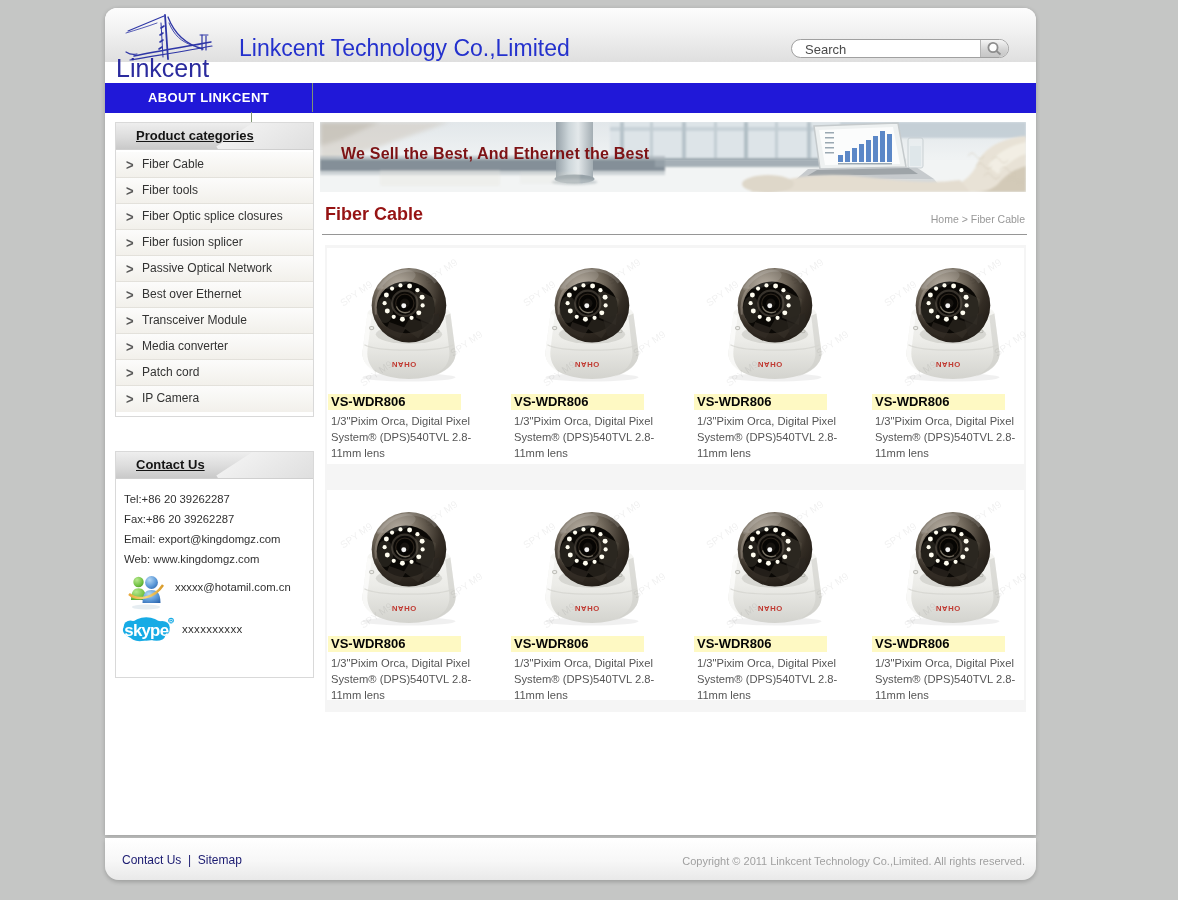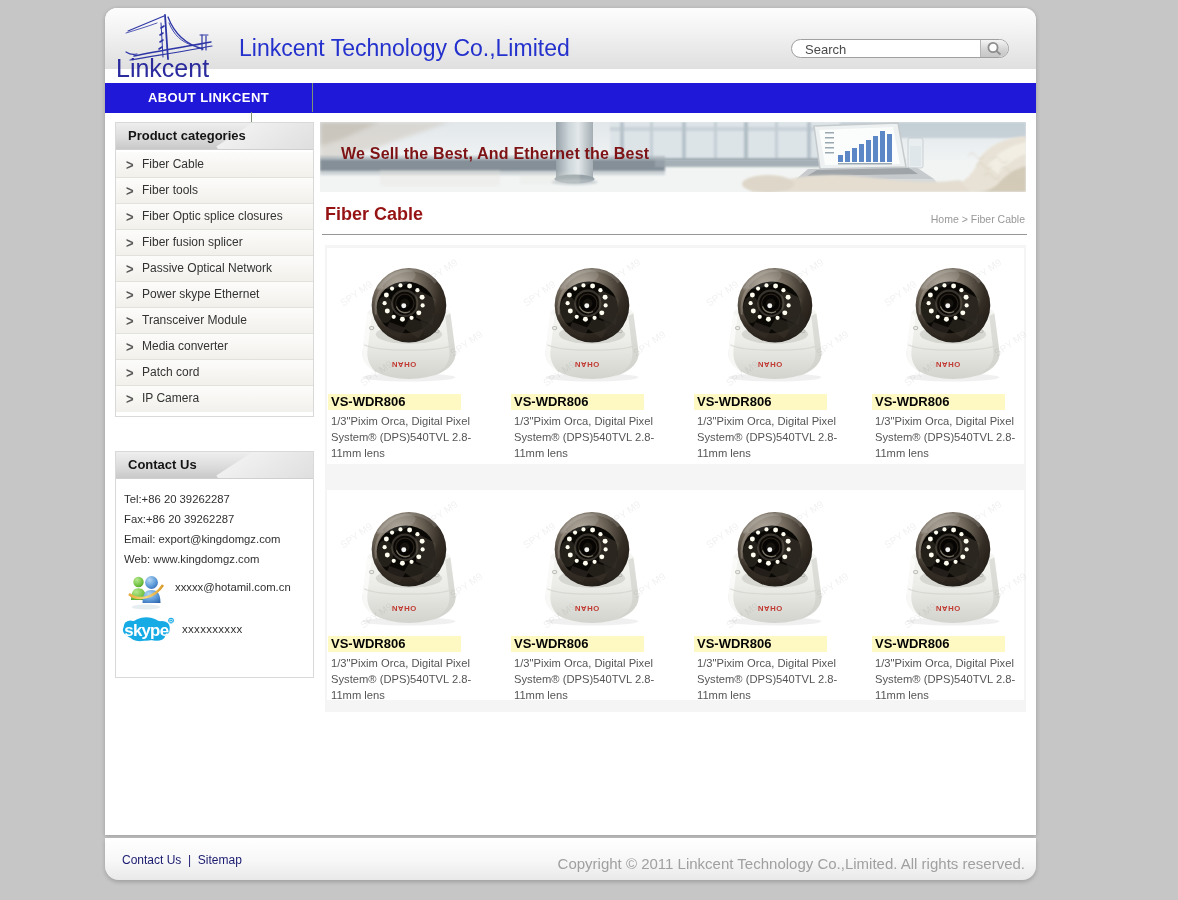--- a/index.html
+++ b/index.html
@@ -9,21 +9,21 @@
     background:#c5c6c5;
     position:relative;
   }
   #page {
     position:absolute; left:105px; top:8px; width:931px; height:827px;
     background:#fff; border-radius:12px 12px 0 0;
     box-shadow:0 1px 4px rgba(0,0,0,.22);
   }
   
   #header {
-    position:absolute; left:0; top:0; width:931px; height:61px;
+    position:absolute; left:0; top:0; width:931px; height:54px;
     background:linear-gradient(180deg,#fdfdfd 0%,#f2f2f2 40%,#dfdfdf 100%);
     border-radius:12px 12px 0 0;
   }
   #logo { position:absolute; left:9px; top:3px; }
   #sitetitle {
     position:absolute; left:134px; top:27px;
     font-size:23px; color:#2431cd; letter-spacing:0px; white-space:nowrap;
   }
   #search {
     position:absolute; left:686px; top:31px; width:218px; height:19px;
@@ -46,21 +46,22 @@
     border-right:1px solid #7f9472; height:30px;
   }
   #nav div:last-child { border-right:none; }
   
   .sbox { position:absolute; background:#fff; border:1px solid #d9d9d9; }
   .shead {
     position:relative; height:27px; overflow:hidden;
     background:linear-gradient(180deg,#eeeeee 0%,#dcdcdc 55%,#c9c9c9 100%);
     border-bottom:1px solid #cfcfcf;
     font-size:13px; font-weight:bold; color:#141414; line-height:26px;
-    padding-left:12px;
+    padding-left:20px;
+    text-decoration:underline;
   }
   .shead::after {
     content:""; position:absolute; right:-30px; top:-14px; width:120px; height:60px;
     background:linear-gradient(180deg,#f0f0f0,#dddddd);
     transform:rotate(-33deg);
   }
   .shead span { position:relative; z-index:2; }
   #cats { left:10px; top:114px; width:199px; }
   #cats ul { list-style:none; margin-top:2px; padding-bottom:4px; }
   #cats li {
@@ -98,21 +99,21 @@
   .pdesc { position:absolute; width:146px; font-size:11.2px; line-height:16px; color:#555; }
   .wm { position:absolute; color:#000; opacity:.06; font-size:10px; transform:rotate(-35deg); white-space:nowrap; }
   
   #footer {
     position:absolute; left:105px; top:838px; width:931px; height:42px;
     background:linear-gradient(180deg,#ffffff 0%,#f7f7f7 55%,#e9e9e9 100%);
     border-radius:0 0 14px 14px;
     box-shadow:0 2px 4px rgba(0,0,0,.2);
   }
   #footer .fl { position:absolute; left:17px; top:15px; font-size:12px; color:#1a1a70; }
-  #footer .fr { position:absolute; right:11px; top:17px; font-size:15px; color:#a0a0a0; }
+  #footer .fr { position:absolute; right:11px; top:17px; font-size:11px; color:#a0a0a0; }
 </style>
 </head>
 <body>
 <svg width="0" height="0" style="position:absolute">
 <defs>
   <linearGradient id="baseG" x1="0" y1="0" x2="0" y2="1">
     <stop offset="0" stop-color="#f8f8f6"></stop>
         <stop offset=".5" stop-color="#ecece8"></stop>
     <stop offset="1" stop-color="#d3d3ce"></stop>
   </linearGradient>
@@ -227,21 +228,21 @@
   </div>
 
   <div id="cats" class="sbox">
     <div class="shead"><span>Product categories</span></div>
     <ul>
       <li>Fiber Cable</li>
       <li>Fiber tools</li>
       <li>Fiber Optic splice closures</li>
       <li>Fiber fusion splicer</li>
       <li>Passive Optical Network</li>
-      <li>Power skype Ethernet</li>
+      <li>Best over Ethernet</li>
       <li>Transceiver Module</li>
       <li>Media converter</li>
       <li>Patch cord</li>
       <li>IP Camera</li>
     </ul>
   </div>
 
   <div id="contact" class="sbox">
     <div class="shead"><span>Contact Us</span></div>
     <p style="top:41px">Tel:+86 20 39262287</p>

